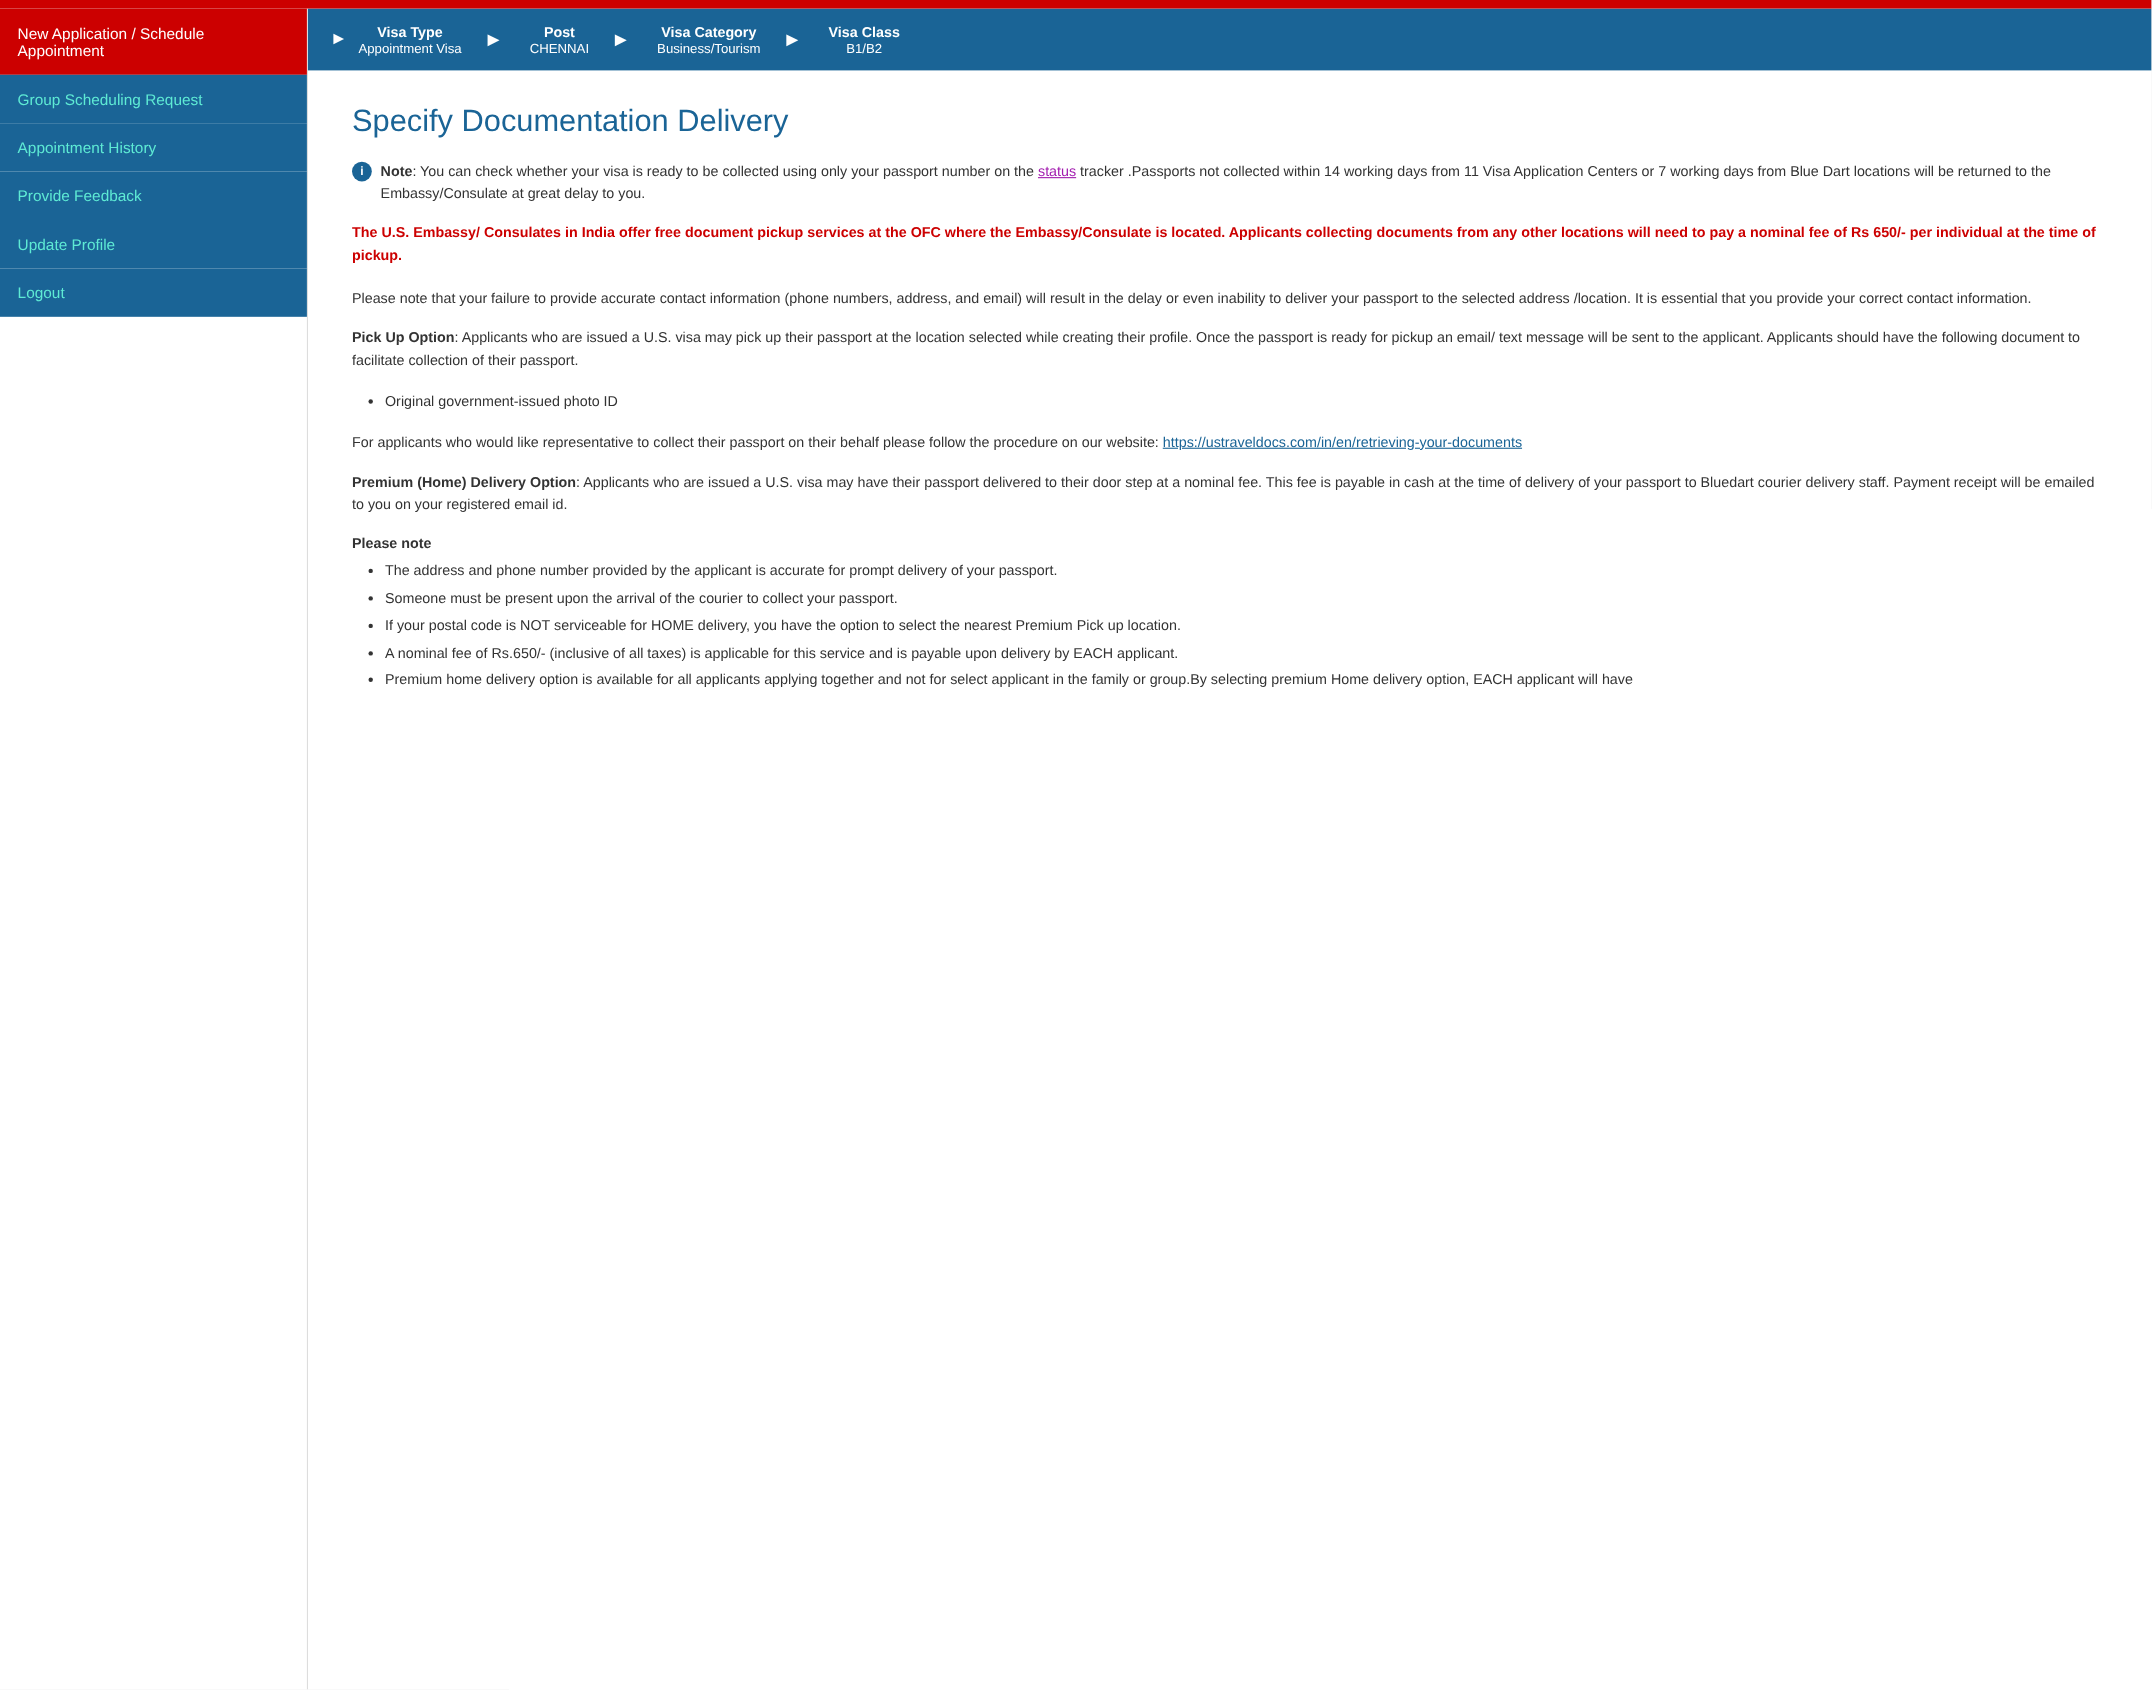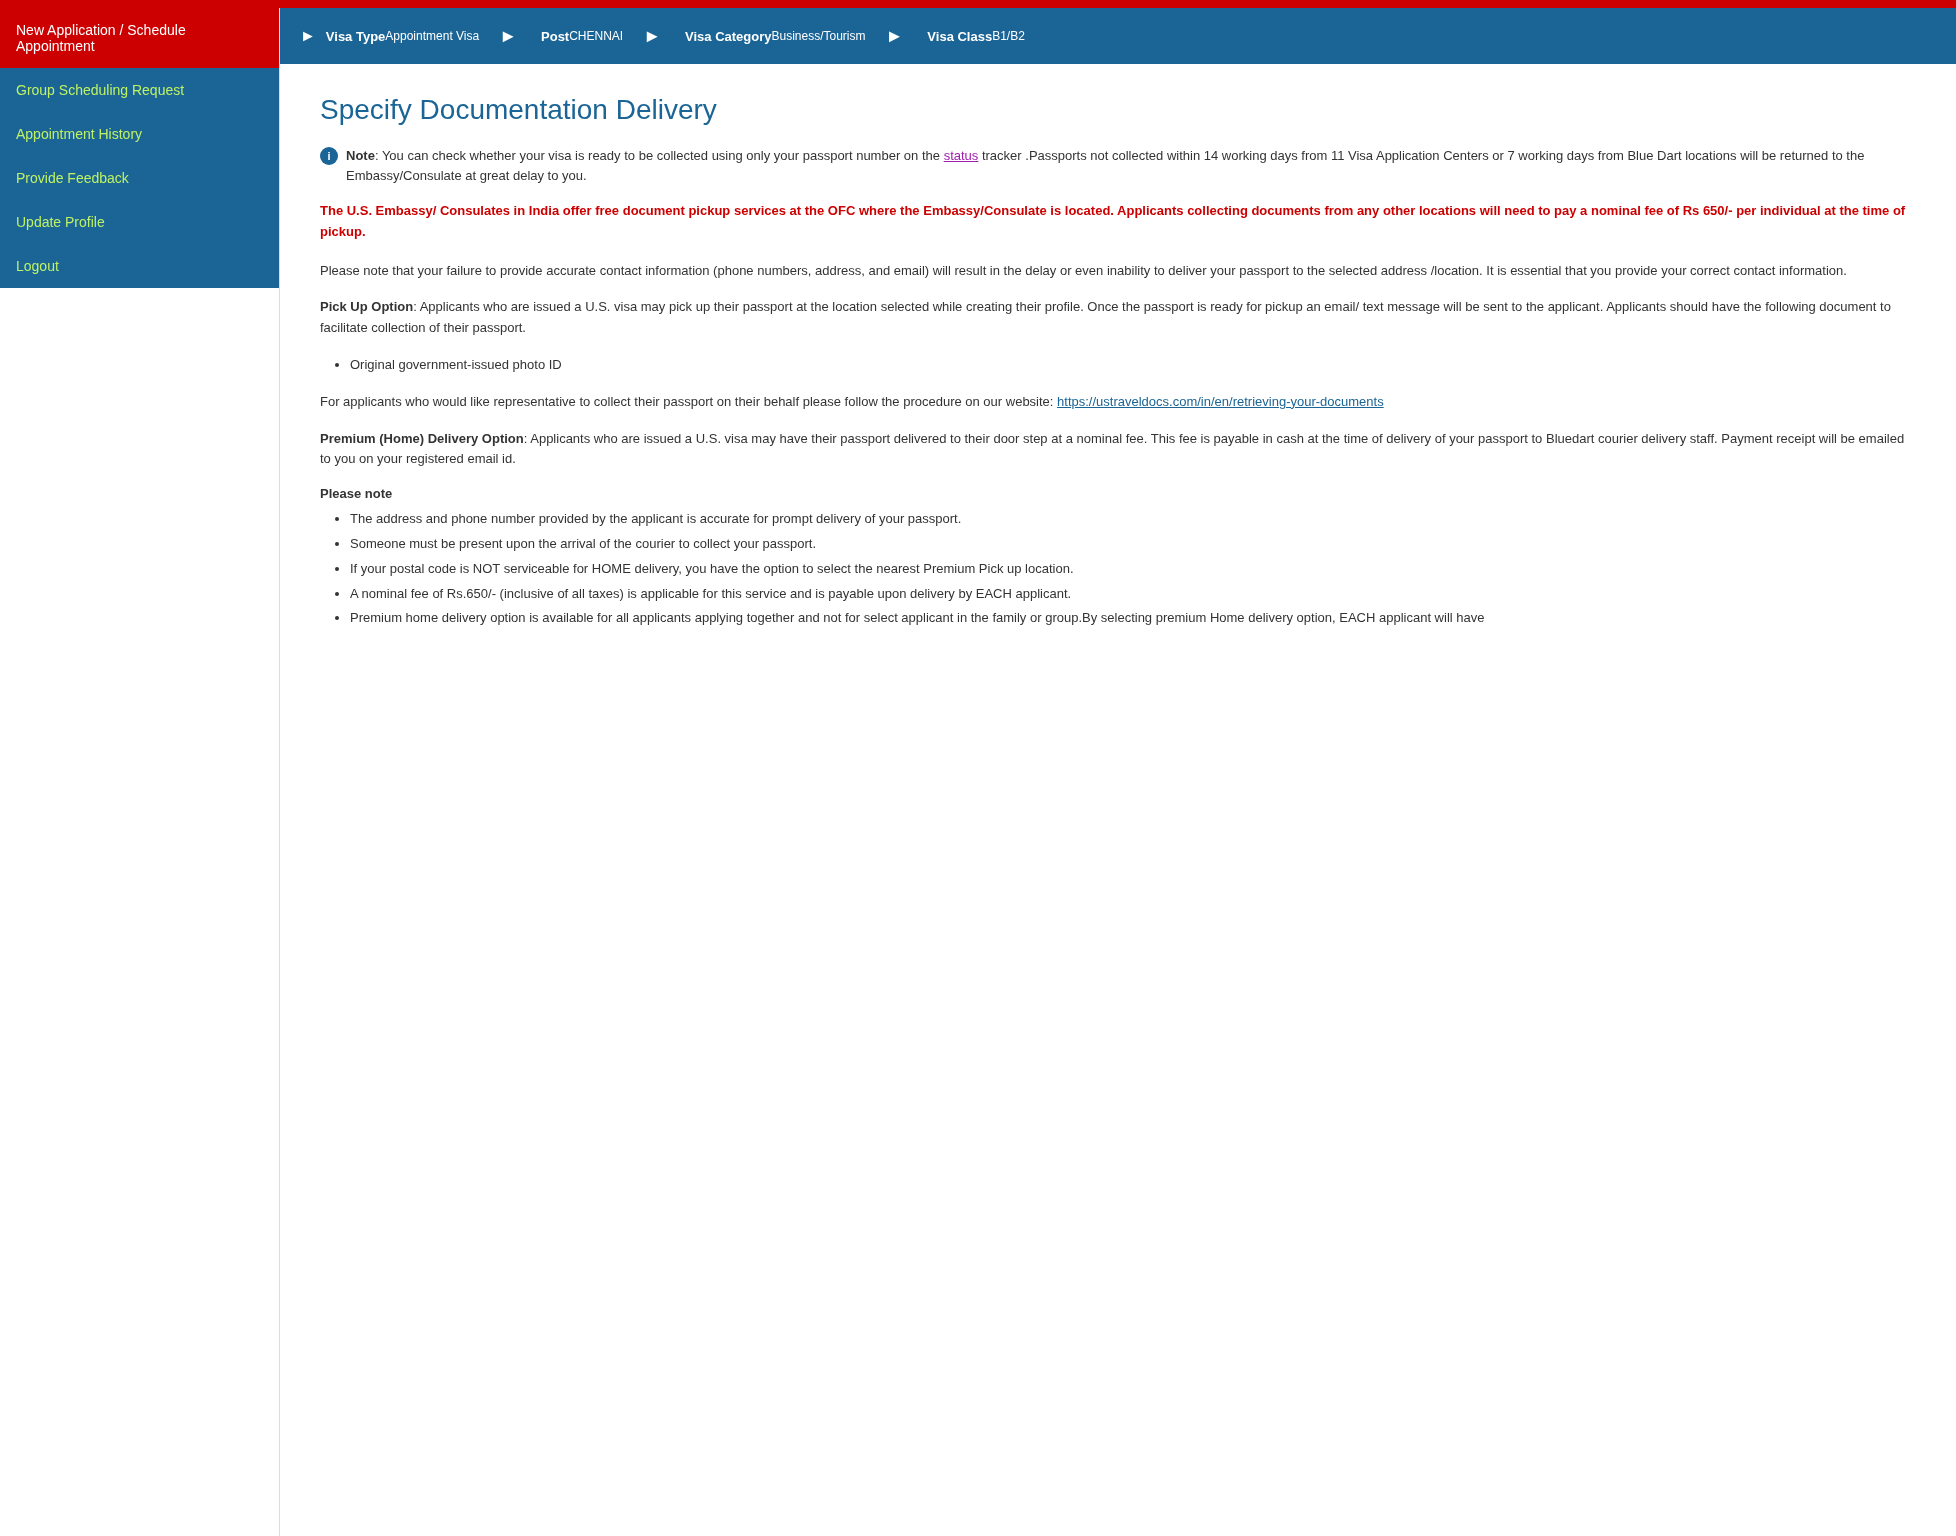--- a/index.html
+++ b/index.html
@@ -33,21 +33,21 @@
       width: 100%;
       text-align: left;
       text-decoration: none;
     }
     .sidebar-item.active {
       background: #cc0000;
       color: #fff;
     }
     .sidebar-item.secondary {
       background: #1a6496;
-      color: #bef264;
+      color: #5eead4;
     }
     .main-content {
       flex: 1;
       background: #fff;
       padding: 0;
     }
     .breadcrumb-bar {
       background: #1a6496;
       display: flex;
       align-items: stretch;
@@ -61,21 +61,22 @@
       position: relative;
       color: #fff;
     }
     .breadcrumb-step .arrow-before {
       color: #fff;
       margin-right: 10px;
       font-size: 16px;
     }
     .breadcrumb-step .step-content {
       display: flex;
-      flex-direction: row;
+      flex-direction: column;
+      text-align: center;
     }
     .breadcrumb-step .step-label {
       font-size: 13px;
       font-weight: bold;
     }
     .breadcrumb-step .step-value {
       font-size: 12px;
       font-weight: normal;
     }
     .breadcrumb-divider {

